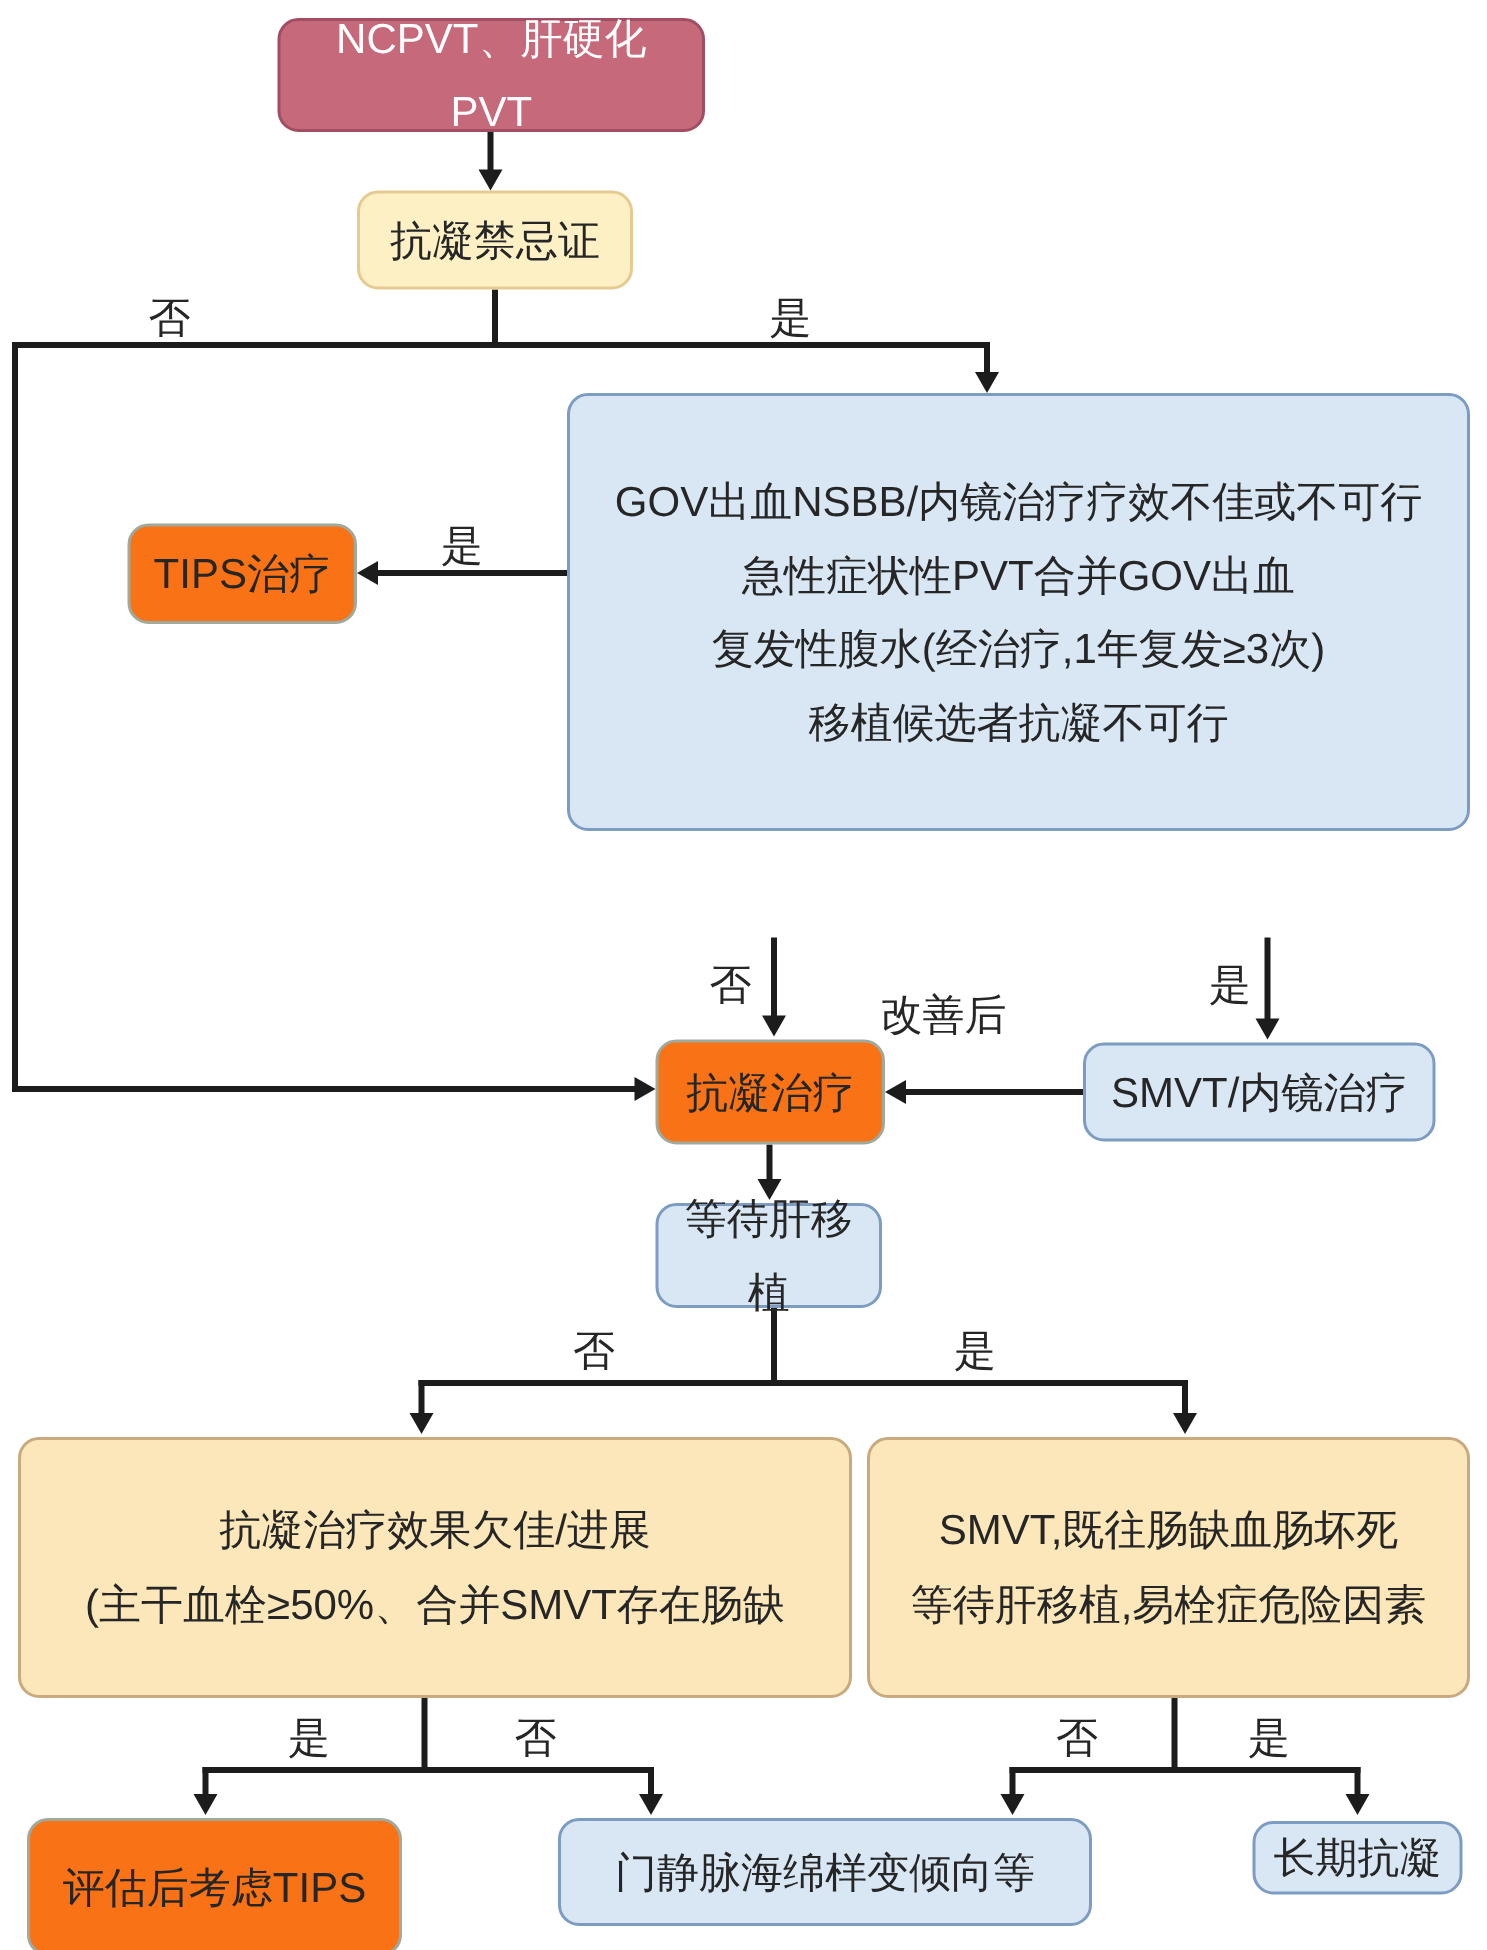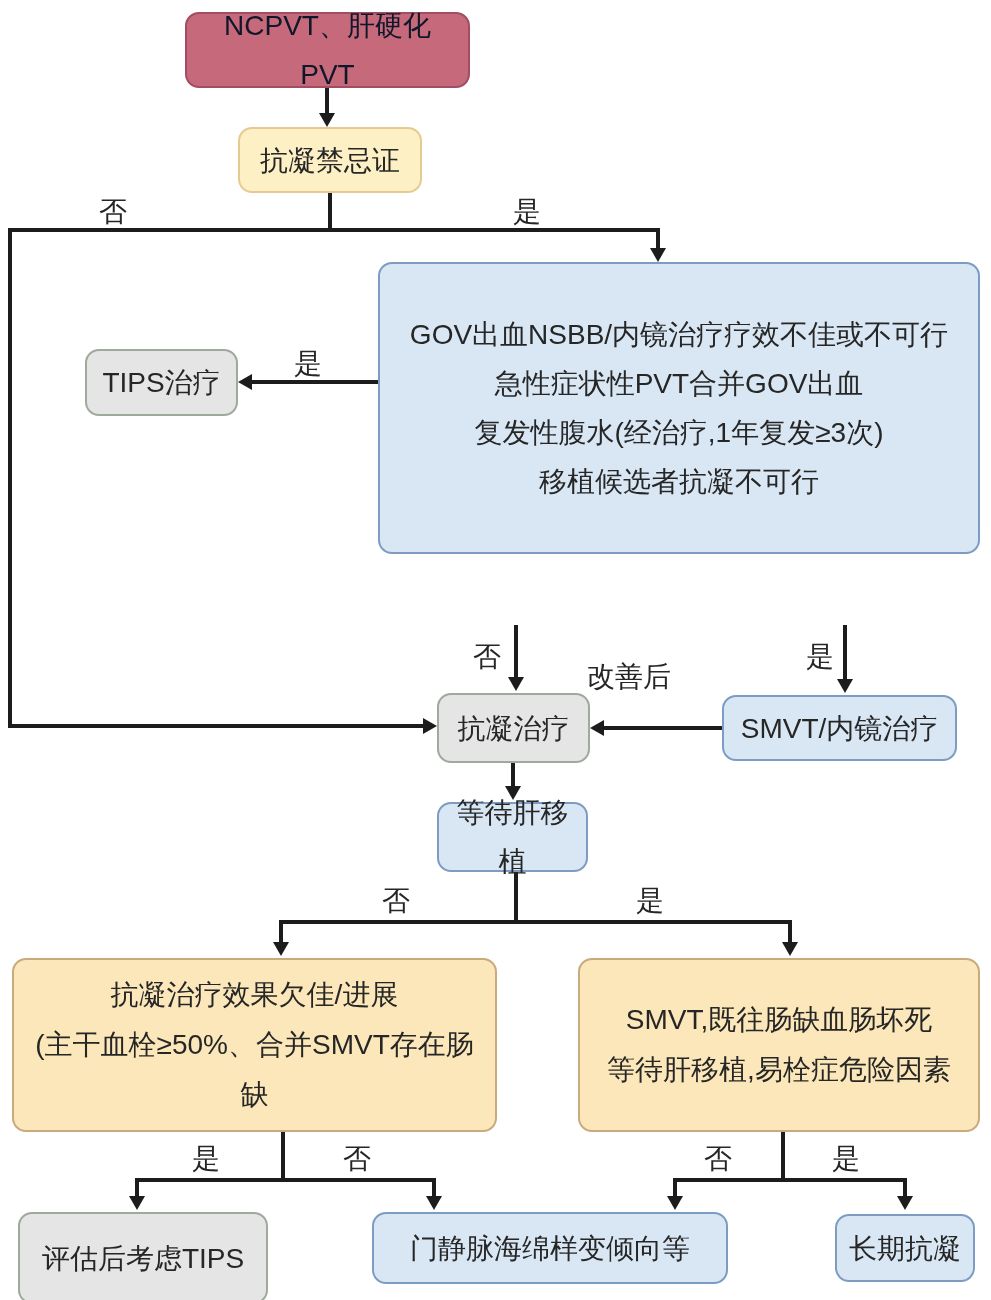--- a/index.html
+++ b/index.html
@@ -16,25 +16,25 @@
     box-sizing:border-box;
     display:flex;align-items:center;justify-content:center;
     text-align:center;
     border-radius:14px;
     border:2.5px solid #000;
     font-size:28px;
     font-weight:500;
     line-height:1.75;
     padding:4px 10px;
   }
-  .node.red{background:#c5697b;border-color:#a14e63;color:#0f172a;}
+  .node.red{background:#c5697b;border-color:#a14e63;color:#ffffff;}
   .node.yellow-light{background:#fdf0c4;border-color:#e5cb90;}
   .node.yellow{background:#fbe7b9;border-color:#c9a97e;border-width:2px;}
   .node.blue{background:#d9e7f4;border-color:#7d9cc2;}
-  .node.green{background:#e5e5e5;border-color:#9fa99c;}
+  .node.green{background:#f97316;border-color:#9fa99c;}
   .line{position:absolute;background:#1c1c1c;}
   .arrow{position:absolute;width:0;height:0;}
   .arrow.down{border-left:8px solid transparent;border-right:8px solid transparent;border-top:14px solid #1c1c1c;}
   .arrow.left{border-top:8px solid transparent;border-bottom:8px solid transparent;border-right:14px solid #1c1c1c;}
   .arrow.right{border-top:8px solid transparent;border-bottom:8px solid transparent;border-left:14px solid #1c1c1c;}
   .edge-label{
     position:absolute;
     transform:translateX(-50%);
     font-size:28px;
     font-weight:500;
@@ -138,21 +138,21 @@
   </div>
 
   <div class="node blue" style="left:722px;top:695px;width:235px;height:66px">
     <span>SMVT/内镜治疗</span>
   </div>
 
   <div class="node blue" style="left:437px;top:802px;width:151px;height:70px">
     <span>等待肝移植</span>
   </div>
 
-  <div class="node yellow" style="left:12px;top:958px;width:485px;height:174px;line-height:50px">
+  <div class="node yellow" style="left:12px;top:958px;width:556px;height:174px;line-height:50px">
     <div>
       <div>抗凝治疗效果欠佳/进展</div>
       <div>(主干血栓≥50%、合并SMVT存在肠缺</div>
     </div>
   </div>
 
   <div class="node yellow" style="left:578px;top:958px;width:402px;height:174px;line-height:50px">
     <div>
       <div>SMVT,既往肠缺血肠坏死</div>
       <div>等待肝移植,易栓症危险因素</div>
@@ -160,17 +160,17 @@
   </div>
 
   <div class="node green" style="left:18px;top:1212px;width:250px;height:92px">
     <span>评估后考虑TIPS</span>
   </div>
 
   <div class="node blue" style="left:372px;top:1212px;width:356px;height:72px">
     <span>门静脉海绵样变倾向等</span>
   </div>
 
-  <div class="node blue" style="left:835px;top:1214px;width:140px;height:68px">
+  <div class="node blue" style="left:835px;top:1214px;width:140px;height:49px">
     <span>长期抗凝</span>
   </div>
 
 </div>
 
 </body></html>

